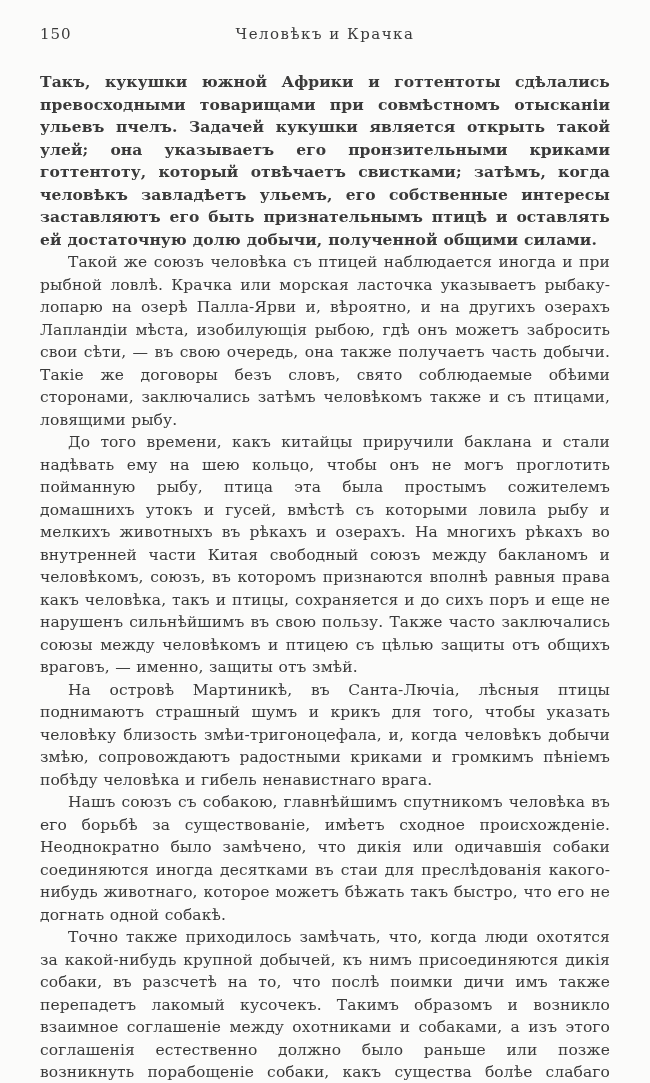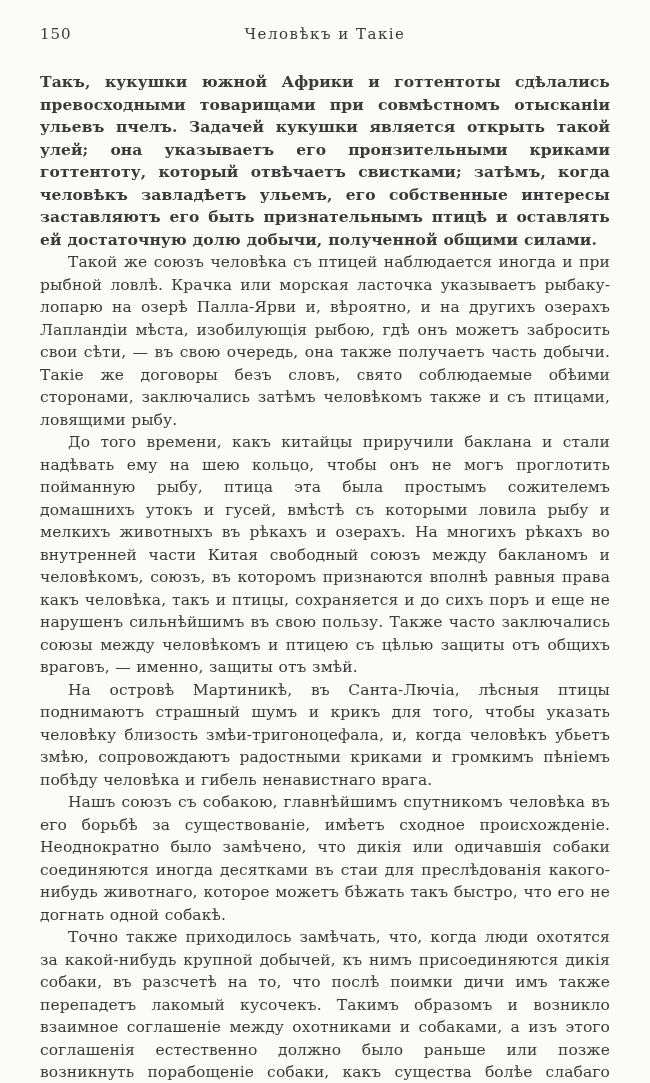--- a/index.html
+++ b/index.html
@@ -57,25 +57,25 @@
     font-weight: bold;
   }
 </style>
 </head>
 <body>
 
 <div class="page">
 
   <div class="page-header">
     <span class="page-number">150</span>
-    <span class="running-title">Человѣкъ и Такіе</span>
+    <span class="running-title">Человѣкъ и Крачка</span>
   </div>
 
   <div class="text-block">
     <p class="no-indent">Такъ, кукушки южной Африки и готтентоты сдѣлались превосходными товарищами при совмѣстномъ отысканіи ульевъ пчелъ. Задачей кукушки является открыть такой улей; она указываетъ его пронзительными криками готтентоту, который отвѣчаетъ свистками; затѣмъ, когда человѣкъ завладѣетъ ульемъ, его собственные интересы заставляютъ его быть признательнымъ птицѣ и оставлять ей достаточную долю добычи, полученной общими силами.</p>
     <p>Такой же союзъ человѣка съ птицей наблюдается иногда и при рыбной ловлѣ. Крачка или морская ласточка указываетъ рыбаку-лопарю на озерѣ Палла-Ярви и, вѣроятно, и на другихъ озерахъ Лапландіи мѣста, изобилующія рыбою, гдѣ онъ можетъ забросить свои сѣти, — въ свою очередь, она также получаетъ часть добычи. Такіе же договоры безъ словъ, свято соблюдаемые обѣими сторонами, заключались затѣмъ человѣкомъ также и съ птицами, ловящими рыбу.</p>
     <p>До того времени, какъ китайцы приручили баклана и стали надѣвать ему на шею кольцо, чтобы онъ не могъ проглотить пойманную рыбу, птица эта была простымъ сожителемъ домашнихъ утокъ и гусей, вмѣстѣ съ которыми ловила рыбу и мелкихъ животныхъ въ рѣкахъ и озерахъ. На многихъ рѣкахъ во внутренней части Китая свободный союзъ между бакланомъ и человѣкомъ, союзъ, въ которомъ признаются вполнѣ равныя права какъ человѣка, такъ и птицы, сохраняется и до сихъ поръ и еще не нарушенъ сильнѣйшимъ въ свою пользу. Также часто заключались союзы между человѣкомъ и птицею съ цѣлью защиты отъ общихъ враговъ, — именно, защиты отъ змѣй.</p>
-    <p>На островѣ Мартиникѣ, въ Санта-Лючіа, лѣсныя птицы поднимаютъ страшный шумъ и крикъ для того, чтобы указать человѣку близость змѣи-тригоноцефала, и, когда человѣкъ убьетъ змѣю, сопровождаютъ радостными криками и громкимъ пѣніемъ побѣду человѣка и гибель ненавистнаго врага.</p>
+    <p>На островѣ Мартиникѣ, въ Санта-Лючіа, лѣсныя птицы поднимаютъ страшный шумъ и крикъ для того, чтобы указать человѣку близость змѣи-тригоноцефала, и, когда человѣкъ добычи змѣю, сопровождаютъ радостными криками и громкимъ пѣніемъ побѣду человѣка и гибель ненавистнаго врага.</p>
     <p>Нашъ союзъ съ собакою, главнѣйшимъ спутникомъ человѣка въ его борьбѣ за существованіе, имѣетъ сходное происхожденіе. Неоднократно было замѣчено, что дикія или одичавшія собаки соединяются иногда десятками въ стаи для преслѣдованія какого-нибудь животнаго, которое можетъ бѣжать такъ быстро, что его не догнать одной собакѣ.</p>
     <p>Точно также приходилось замѣчать, что, когда люди охотятся за какой-нибудь крупной добычей, къ нимъ присоединяются дикія собаки, въ разсчетѣ на то, что послѣ поимки дичи имъ также перепадетъ лакомый кусочекъ. Такимъ образомъ и возникло взаимное соглашеніе между охотниками и собаками, а изъ этого соглашенія естественно должно было раньше или позже возникнуть порабощеніе собаки, какъ существа болѣе слабаго разумомъ и волею. По всей вѣроятности, сходными же путями дошли охотничьи племена до прирученія баклановъ и соколовъ.</p>
   </div>
 
 </div>
 
 </body></html>

